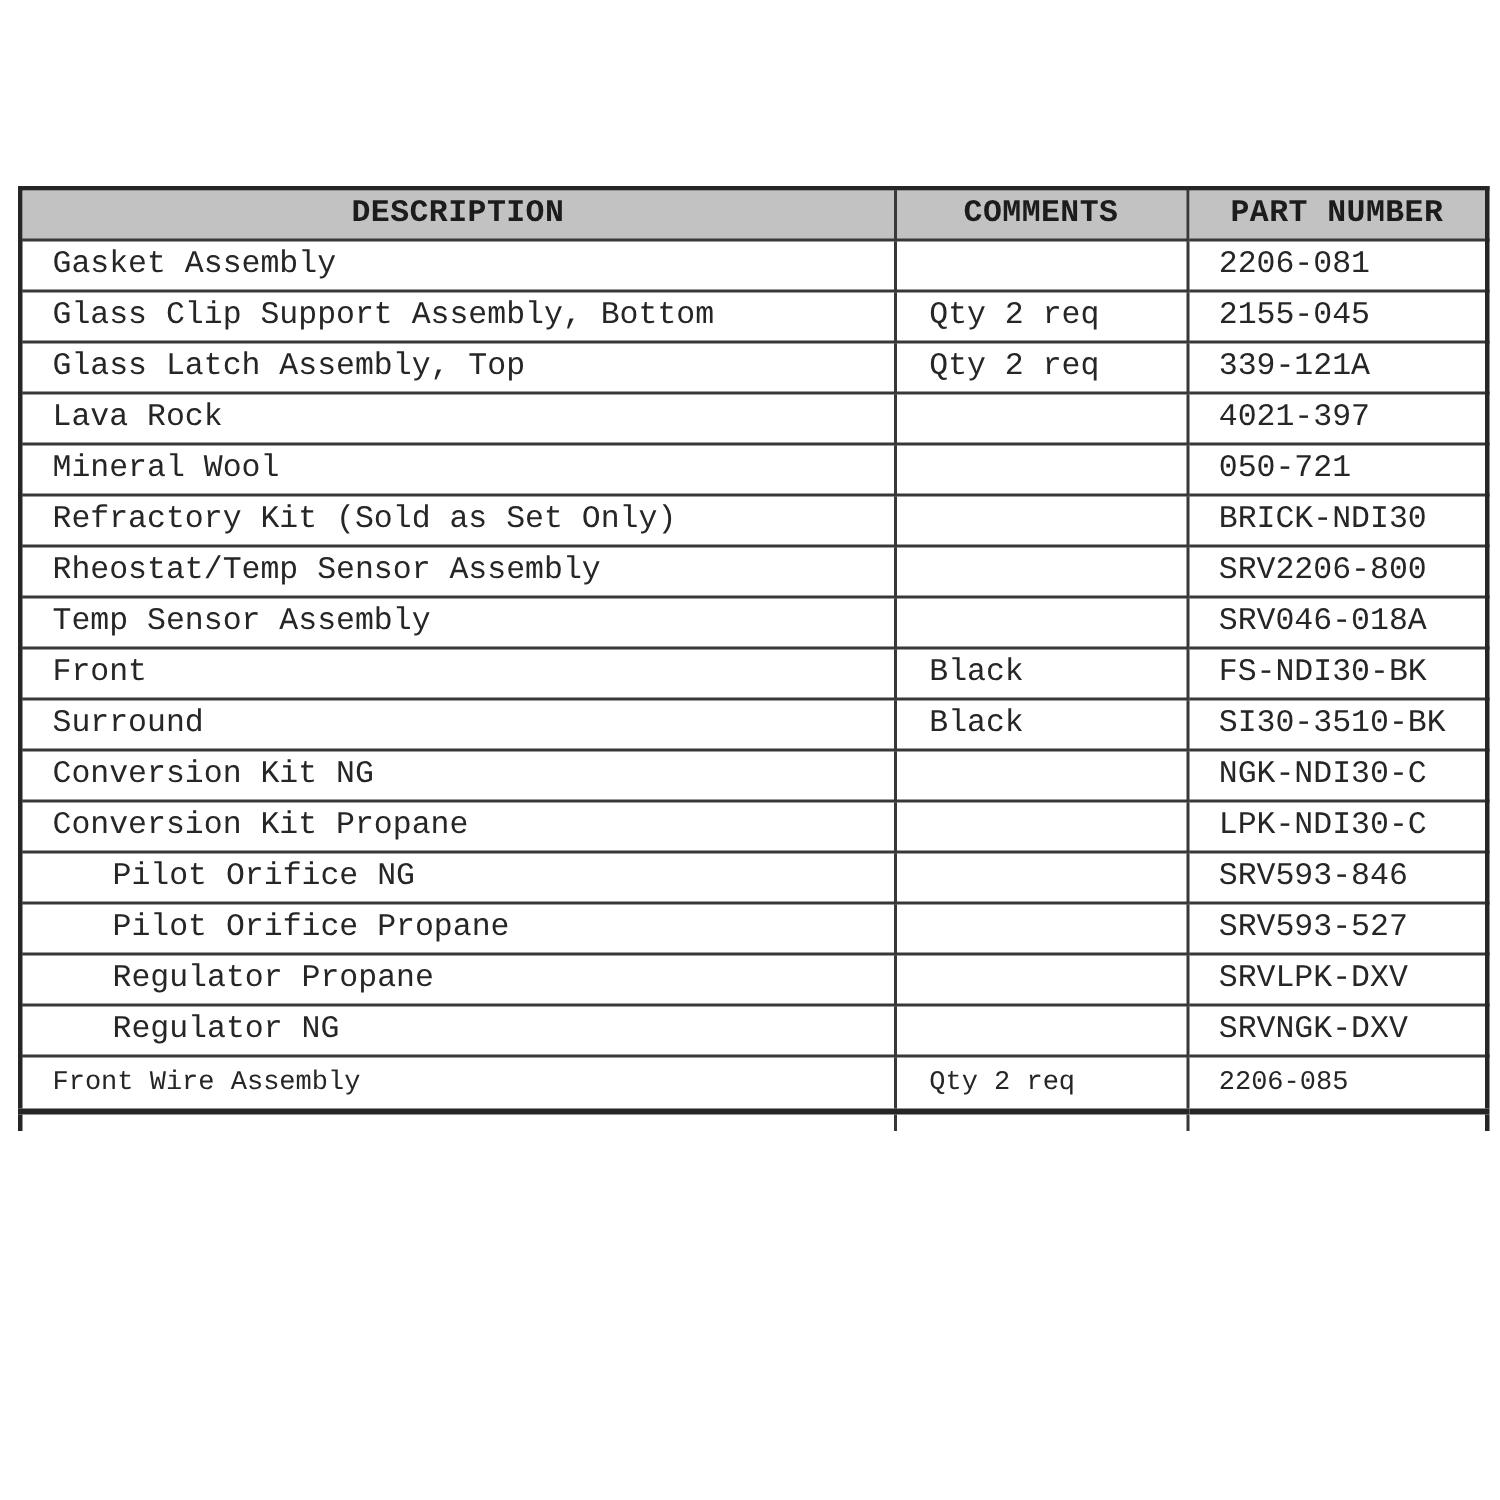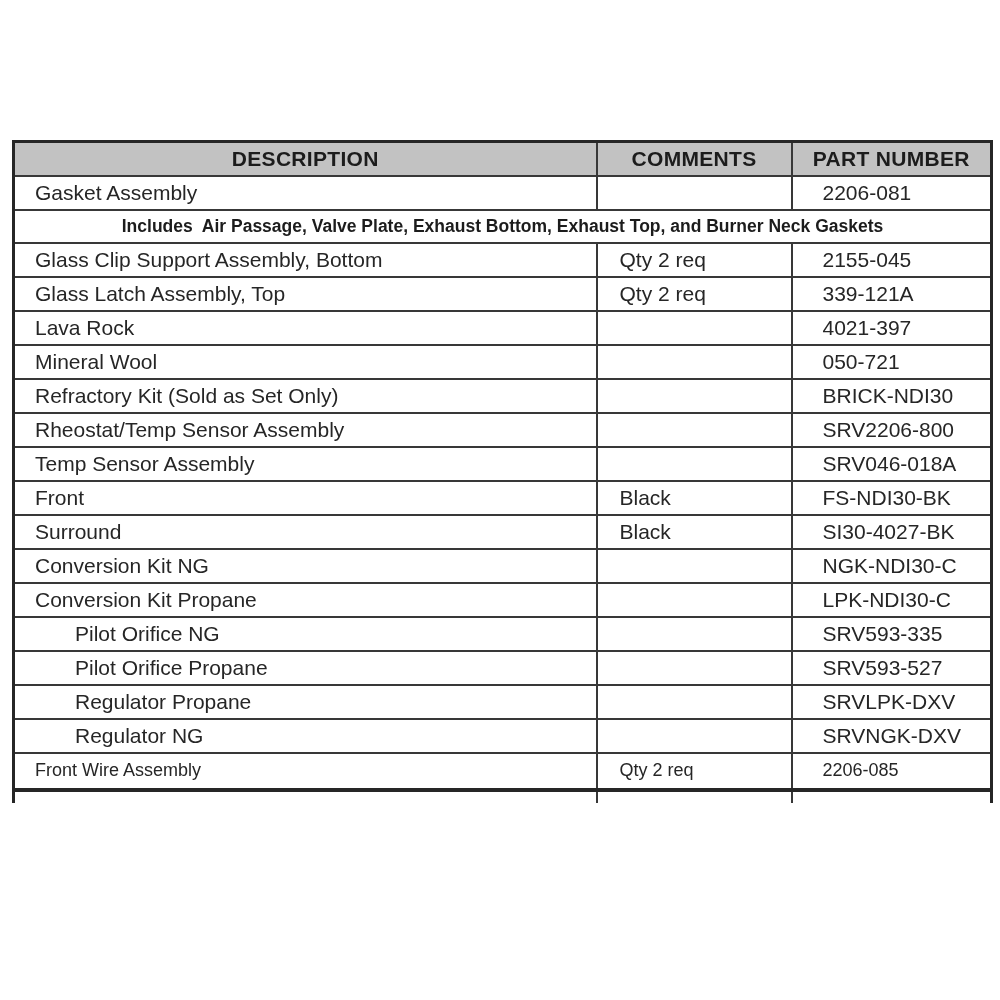--- a/index.html
+++ b/index.html
@@ -4,21 +4,21 @@
 <style>
   :root{
     --header-bg:#c2c2c2;
     --border:#383838;
     --border-heavy:#262626;
     --text:#262626;
   }
   *{margin:0;padding:0;box-sizing:border-box;}
   html,body{width:1000px;height:1000px;background:#ffffff;overflow:hidden;}
   body{font-family:"Liberation Sans","DejaVu Sans",sans-serif;color:var(--text);}
-  .sheet{position:absolute;left:12px;top:140px;width:978px;}
+  .sheet{position:absolute;left:12px;top:124px;width:978px;font-family:Liberation Mono, monospace;}
   table.parts{
     width:978px;
     border-collapse:collapse;
     table-layout:fixed;
     border:3px solid var(--border-heavy);
     border-bottom:none;
   }
   col.c-desc{width:583px;}
   col.c-comm{width:195px;}
   col.c-part{width:200px;}
@@ -34,21 +34,21 @@
     font-size:21px;
     font-weight:bold;
     text-align:center;
     letter-spacing:.3px;
     color:#1c1c1c;
   }
   tbody td{height:34px;font-size:21px;}
   td.desc{padding-left:20px;text-align:left;}
   td.desc.indent{padding-left:60px;margin-top:15px;}
   td.comm{padding-left:22px;text-align:left;margin-top:40px;}
-  td.part{padding-left:30px;text-align:left;}
+  td.part{padding-left:20px;text-align:left;}
   td.note{
     font-weight:bold;
     font-size:17.5px;
     text-align:center;
     white-space:pre;
     height:33px;
     color:#1c1c1c;
   }
   tr.small-row td{font-size:18px;height:37px;border-bottom:4px solid var(--border-heavy);}
   tr.partial td{height:13px;border-top:none;border-bottom:none;}
@@ -68,23 +68,20 @@
         <th>DESCRIPTION</th>
         <th>COMMENTS</th>
         <th>PART NUMBER</th>
       </tr>
     </thead>
     <tbody>
         <tr>
           <td class="desc">Gasket Assembly</td>
           <td class="comm"></td>
           <td class="part">2206-081</td>
-        </tr>
-        <tr>
-          <td class="note" colspan="3">Includes  Air Passage, Valve Plate, Exhaust Bottom, Exhaust Top, and Burner Neck Gaskets</td>
         </tr>
         <tr>
           <td class="desc">Glass Clip Support Assembly, Bottom</td>
           <td class="comm">Qty 2 req</td>
           <td class="part">2155-045</td>
         </tr>
         <tr>
           <td class="desc">Glass Latch Assembly, Top</td>
           <td class="comm">Qty 2 req</td>
           <td class="part">339-121A</td>
@@ -115,36 +112,36 @@
           <td class="part">SRV046-018A</td>
         </tr>
         <tr>
           <td class="desc">Front</td>
           <td class="comm">Black</td>
           <td class="part">FS-NDI30-BK</td>
         </tr>
         <tr>
           <td class="desc">Surround</td>
           <td class="comm">Black</td>
-          <td class="part">SI30-4027-BK</td>
+          <td class="part">SI30-3510-BK</td>
         </tr>
         <tr>
           <td class="desc">Conversion Kit NG</td>
           <td class="comm"></td>
           <td class="part">NGK-NDI30-C</td>
         </tr>
         <tr>
           <td class="desc">Conversion Kit Propane</td>
           <td class="comm"></td>
           <td class="part">LPK-NDI30-C</td>
         </tr>
         <tr>
           <td class="desc indent">Pilot Orifice NG</td>
           <td class="comm"></td>
-          <td class="part">SRV593-335</td>
+          <td class="part">SRV593-846</td>
         </tr>
         <tr>
           <td class="desc indent">Pilot Orifice Propane</td>
           <td class="comm"></td>
           <td class="part">SRV593-527</td>
         </tr>
         <tr>
           <td class="desc indent">Regulator Propane</td>
           <td class="comm"></td>
           <td class="part">SRVLPK-DXV</td>

